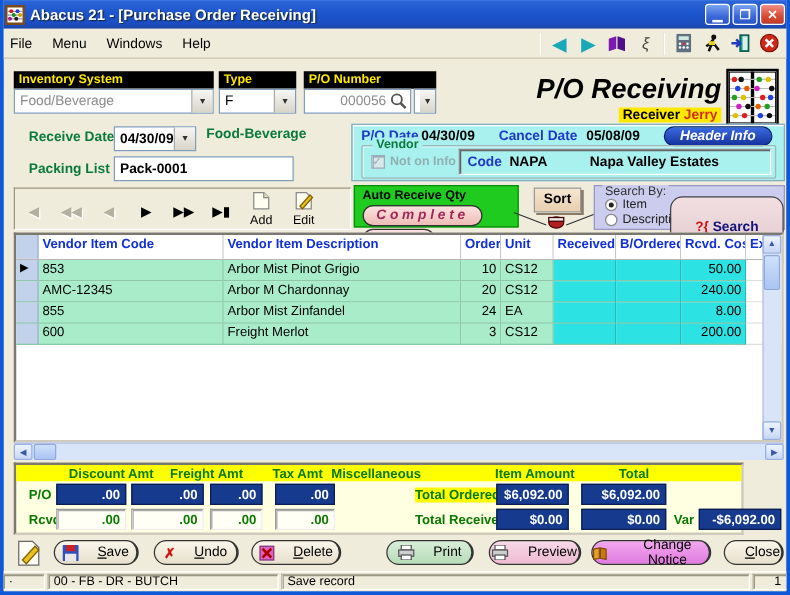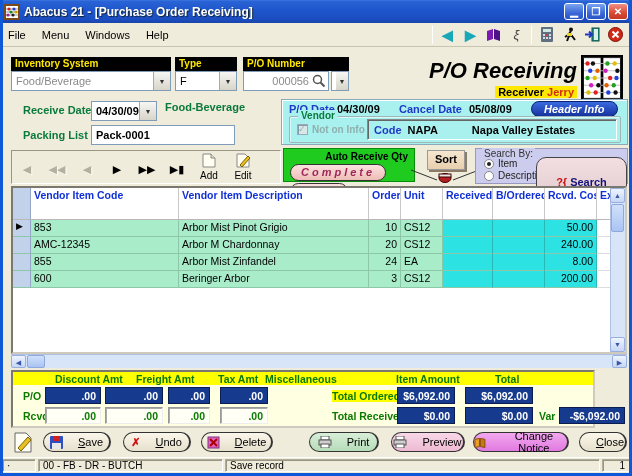--- a/index.html
+++ b/index.html
@@ -59,42 +59,42 @@
   .textinput { background:#fff; border:1px solid #7f9db9; font-size:11px; font-weight:bold;
     padding:2px 4px; height:20px; }
 
   
   .navpanel { position:absolute; background:#f0ecdb; border:1px solid #9a9684;
     border-right-color:#fff; border-bottom-color:#fff; display:flex; align-items:center; }
   .vcr { width:30px; text-align:center; font-size:11px; color:#000; padding-top:4px; }
   .vcr.dis { color:#b4b0a0; text-shadow:1px 1px 0 #fff; }
   .tool { width:34px; text-align:center; font-size:10px; color:#000; }
   .greenpanel { position:absolute; background:#1ecb1e; border:1px solid #0a8a0a; padding:2px 6px; }
-  .greenpanel .gl { font-size:10px; font-weight:bold; color:#000;text-align:right; }
+  .greenpanel .gl { font-size:10px; font-weight:bold; color:#000; }
   .ovalbtn { display:inline-block; border-radius:10px; background:linear-gradient(180deg,#fbe3e0,#eebcb6);
     border:1px solid #333; color:#a02858; font-weight:bold; font-style:italic; font-size:11px;
     letter-spacing:3px; padding:1px 10px 2px; }
   .sortbtn { position:absolute; background:linear-gradient(180deg,#f6e6d0,#e8cfae);
     border:1px solid #999; box-shadow:2px 2px 0 #8a7a66; font-size:11px; font-weight:bold;
     text-align:center; padding-top:2px; }
   .searchpanel { position:absolute; background:#ccccee; border:1px solid #9898c0; }
   .searchpanel .sl { position:absolute; top:-1px; left:6px; font-size:10px; color:#333; background:#ccccee; padding:0 2px; }
   .radio { display:flex; align-items:center; gap:4px; font-size:10px; color:#222; }
   .rdot { width:10px; height:10px; border-radius:50%; background:#fff; border:1px solid #888;
     display:flex; align-items:center; justify-content:center; }
   .rdot.sel::after { content:""; width:4px; height:4px; border-radius:50%; background:#222; }
   .searchbtn { position:absolute; border-radius:10px; border:1px solid #444;
     background:linear-gradient(180deg,#f2dfe2,#dcc2c8); font-size:11px; font-weight:bold;
     color:#12127a; padding:18px 10px; }
   .searchbtn .q { color:#d01010; margin-right:3px; }
 
   
   .grid { position:absolute; background:#fff; border:2px inset #cfcabb; }
   .g-head, .g-row { display:flex; height:17px; }
-  .g-head { height:32px; border-bottom:1px solid #b8b8b8; }
+  .g-head { height:20px; border-bottom:1px solid #b8b8b8; }
   .g-head .gc { background:#fff; color:#1030d8; font-weight:bold; font-size:10.5px;
     border-right:1px solid #c8c8c8; padding:1px 3px; overflow:hidden; white-space:nowrap; }
   .g-row .gc { font-size:10.5px; padding:1px 3px; border-right:1px solid #8cc8a8;
     border-bottom:1px solid #8cc8a8; background:#a8ecca; overflow:hidden; white-space:nowrap; }
   .gc.sel { background:#c2d2ea !important; border-right:1px solid #93a6c8; }
   .g-head .gc.sel { background:#c2d2ea; }
   .gc.cyan { background:#2ce2e2 !important; border-right:1px solid #28b8b8; }
   .gc.right { text-align:right; }
   .gc.white { background:#fff !important; border-color:#ddd !important; }
   .c0{width:18px;} .c1{width:148px;} .c2{width:190px;} .c3{width:32px;} .c4{width:42px;}
@@ -394,21 +394,21 @@
       <div class="gc c3 right">24</div>
       <div class="gc c4">EA</div>
       <div class="gc c5 cyan"></div>
       <div class="gc c6 cyan"></div>
       <div class="gc c7 cyan right">8.00</div>
       <div class="gc c8 white"></div>
     </div>
     <div class="g-row">
       <div class="gc sel c0"></div>
       <div class="gc c1">600</div>
-      <div class="gc c2">Beringer Arbor</div>
+      <div class="gc c2">Freight Merlot</div>
       <div class="gc c3 right">3</div>
       <div class="gc c4">CS12</div>
       <div class="gc c5 cyan"></div>
       <div class="gc c6 cyan"></div>
       <div class="gc c7 cyan right">200.00</div>
       <div class="gc c8 white"></div>
     </div>
 
     <div class="vsb" style="right:0; top:0; bottom:0;">
       <div class="sbtn" style="top:0; right:0;">▲</div>

